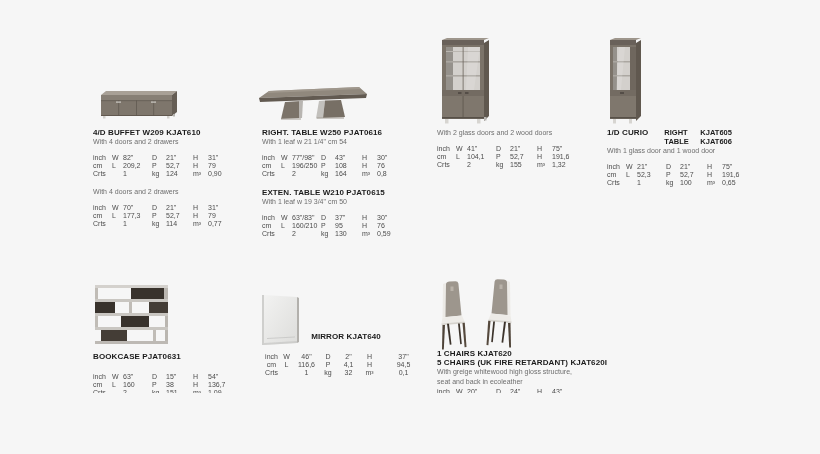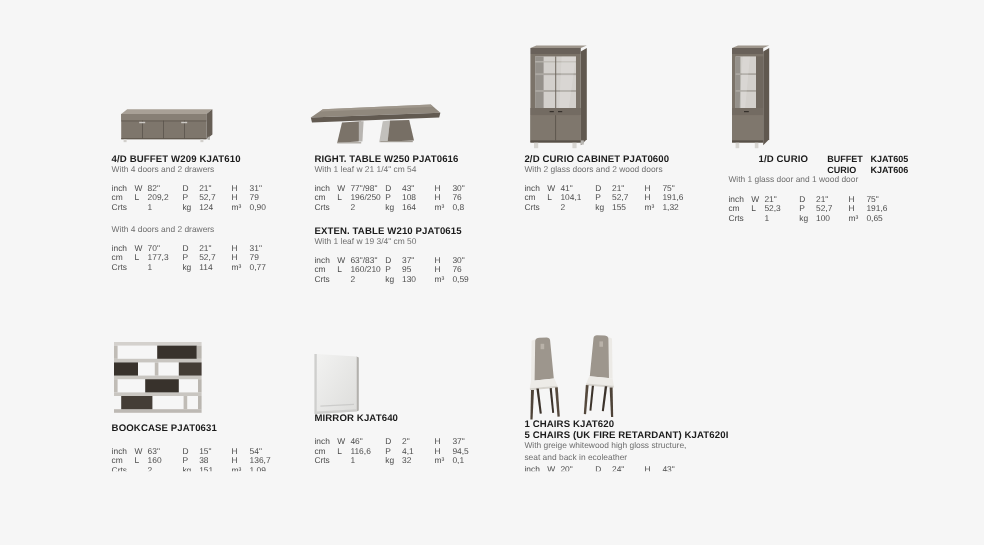--- a/index.html
+++ b/index.html
@@ -3,33 +3,33 @@
 <meta charset="utf-8">
 <style>
   html,body{margin:0;padding:0;}
   body{background:#f6f6f6;font-family:"Liberation Sans",sans-serif;}
   .canvas{position:relative;width:820px;height:393px;background:#f6f6f6;overflow:hidden;text-decoration:underline;}
   .img{position:absolute;}
   .pblock{position:absolute;width:168px;}
   h3{margin:0;}
   .p-title{font-weight:bold;font-size:8px;line-height:9px;color:#1b1b1b;letter-spacing:.1px;}
   .p-desc{font-size:7px;line-height:8.5px;color:#6e6e6e;margin-top:1px;}
-  .title-row{display:flex;gap:16px;align-items:flex-start;justify-content:center;}
+  .title-row{display:flex;gap:16px;align-items:flex-start;}
   .variants{display:grid;grid-template-columns:36px auto;font-weight:bold;font-size:7.5px;line-height:9px;color:#1b1b1b;}
   .spec-table{display:grid;grid-template-columns:19px 11px 29px 14px 27px 15px auto;margin-top:7px;font-size:7px;line-height:8.2px;color:#4c4c4c;}
   .spec-table.nodesc{margin-top:12px;}
   .spec-table.tight{margin-top:2px;}
   #blkA{left:93px;top:128px;}
   #blkB{left:93px;top:187px;}
   #blkC{left:262px;top:128px;}
   #blkD{left:262px;top:188px;}
   #blkE{left:437px;top:128px;}
   #blkF{left:607px;top:128px;width:175px;}
   #blkG{left:93px;top:352px;}
-  #blkH{left:262px;top:344px;}
+  #blkH{left:262px;top:332px;text-align:center;}
   #blkI{left:437px;top:349px;width:195px;}
   #img-buffet{left:93px;top:89px;}
   #img-table{left:256px;top:60px;}
   #img-curio2d{left:438px;top:37px;}
   #img-curio1d{left:607px;top:37px;}
   #img-bookcase{left:93px;top:284px;}
   #img-mirror{left:261px;top:293px;}
   #img-chairs{left:438px;top:277px;}
 </style>
 </head>
@@ -279,21 +279,20 @@
         <span class="su"></span>
         <span class="sv">2</span>
         <span class="su">kg</span>
         <span class="sv">130</span>
         <span class="su">m³</span>
         <span class="sv">0,59</span>
       </div>
   </section>
 
   <section class="pblock" id="blkE">
-    <h3 class="p-title">2/D CURIO CABINET PJAT0600</h3>
     <div class="p-desc">With 2 glass doors and 2 wood doors</div>
     <div class="spec-table">
         <span class="sl">inch</span>
         <span class="su">W</span>
         <span class="sv">41"</span>
         <span class="su">D</span>
         <span class="sv">21"</span>
         <span class="su">H</span>
         <span class="sv">75"</span>
         <span class="sl">cm</span>
@@ -310,23 +309,23 @@
         <span class="sv">155</span>
         <span class="su">m³</span>
         <span class="sv">1,32</span>
       </div>
   </section>
 
   <section class="pblock" id="blkF">
     <div class="title-row">
       <h3 class="p-title">1/D CURIO</h3>
       <span class="variants">
-        <span>BUFFET</span>
+        <span>RIGHT</span>
         <span>KJAT605</span>
-        <span>CURIO</span>
+        <span>TABLE</span>
         <span>KJAT606</span>
       </span>
     </div>
     <div class="p-desc">With 1 glass door and 1 wood door</div>
     <div class="spec-table">
         <span class="sl">inch</span>
         <span class="su">W</span>
         <span class="sv">21"</span>
         <span class="su">D</span>
         <span class="sv">21"</span>

